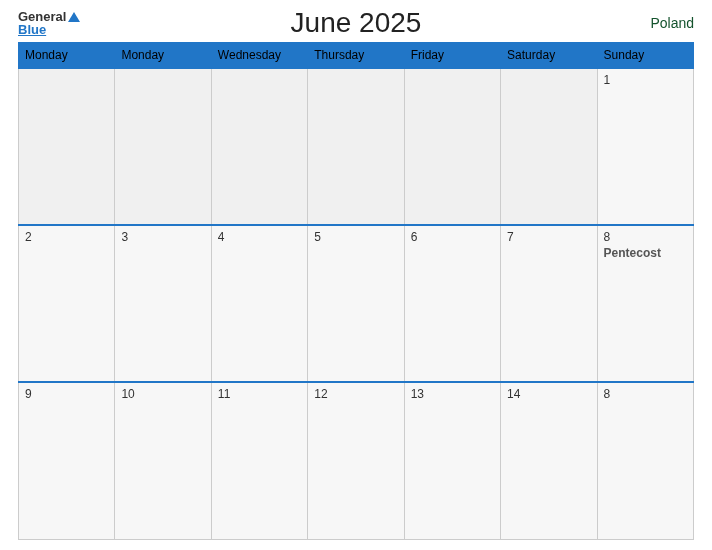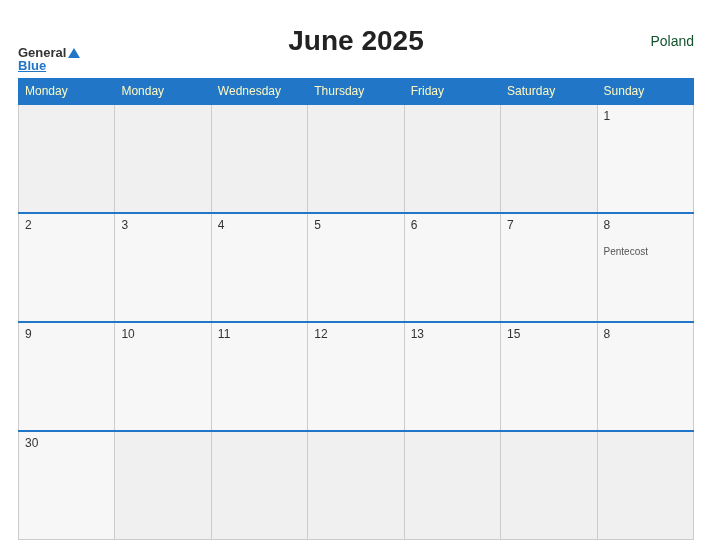--- a/index.html
+++ b/index.html
@@ -21,21 +21,20 @@
       justify-content: space-between;
       margin-bottom: 6px;
       position: relative;
     }
 
     .logo {
       display: flex;
       flex-direction: column;
       align-items: flex-start;
       line-height: 1;
-      margin-top: 36px;
     }
 
     .logo-general {
       font-size: 13px;
       font-weight: bold;
       color: #333;
     }
 
     .logo-blue {
       font-size: 13px;
@@ -52,41 +51,41 @@
       border-right: 6px solid transparent;
       border-bottom: 10px solid #2176c7;
       margin-left: 2px;
       vertical-align: middle;
       position: relative;
       top: -1px;
     }
 
     .title {
       font-size: 28px;
-      font-weight: bold;
+      font-weight: normal;
       color: #222;
       position: absolute;
       left: 50%;
       transform: translateX(-50%);
     }
 
     .country {
       font-size: 14px;
       color: #14532d;
     }
 
     .calendar {
       width: 100%;
       border-collapse: collapse;
       flex: 1;
     }
 
     .calendar thead tr th {
       background-color: #2176c7;
-      color: #fef9c3;
+      color: #000000;
       font-size: 12px;
       font-weight: normal;
       padding: 5px 6px;
       text-align: left;
       border: 1px solid #2176c7;
     }
 
     .calendar tbody tr {
       height: 70px;
     }
@@ -111,24 +110,25 @@
       background: #f0f0f0;
     }
 
     .day-number {
       font-size: 12px;
       color: #333;
       display: block;
     }
 
     .event-label {
-      font-size: 10px;
+      font-size: 12px;
       color: #555;
       display: block;
-      margin-top: 14px;
+      margin-top: 2px;
+      font-weight: bold;
     }
 
     .calendar tbody tr:last-child td {
       border-bottom: 1px solid #ccc;
     }
   </style>
 </head>
 <body>
 
 <div class="header">
@@ -200,31 +200,20 @@
         <td>
           <span class="day-number">11</span>
         </td>
         <td>
           <span class="day-number">12</span>
         </td>
         <td>
           <span class="day-number">13</span>
         </td>
         <td>
-          <span class="day-number">15</span>
+          <span class="day-number">14</span>
         </td>
         <td>
           <span class="day-number">8</span>
         </td>
-      </tr>
-      <tr>
-        <td>
-          <span class="day-number">30</span>
-        </td>
-        <td class="empty"></td>
-        <td class="empty"></td>
-        <td class="empty"></td>
-        <td class="empty"></td>
-        <td class="empty"></td>
-        <td class="empty"></td>
       </tr>
     </tbody>
 </table>
 
 </body></html>

